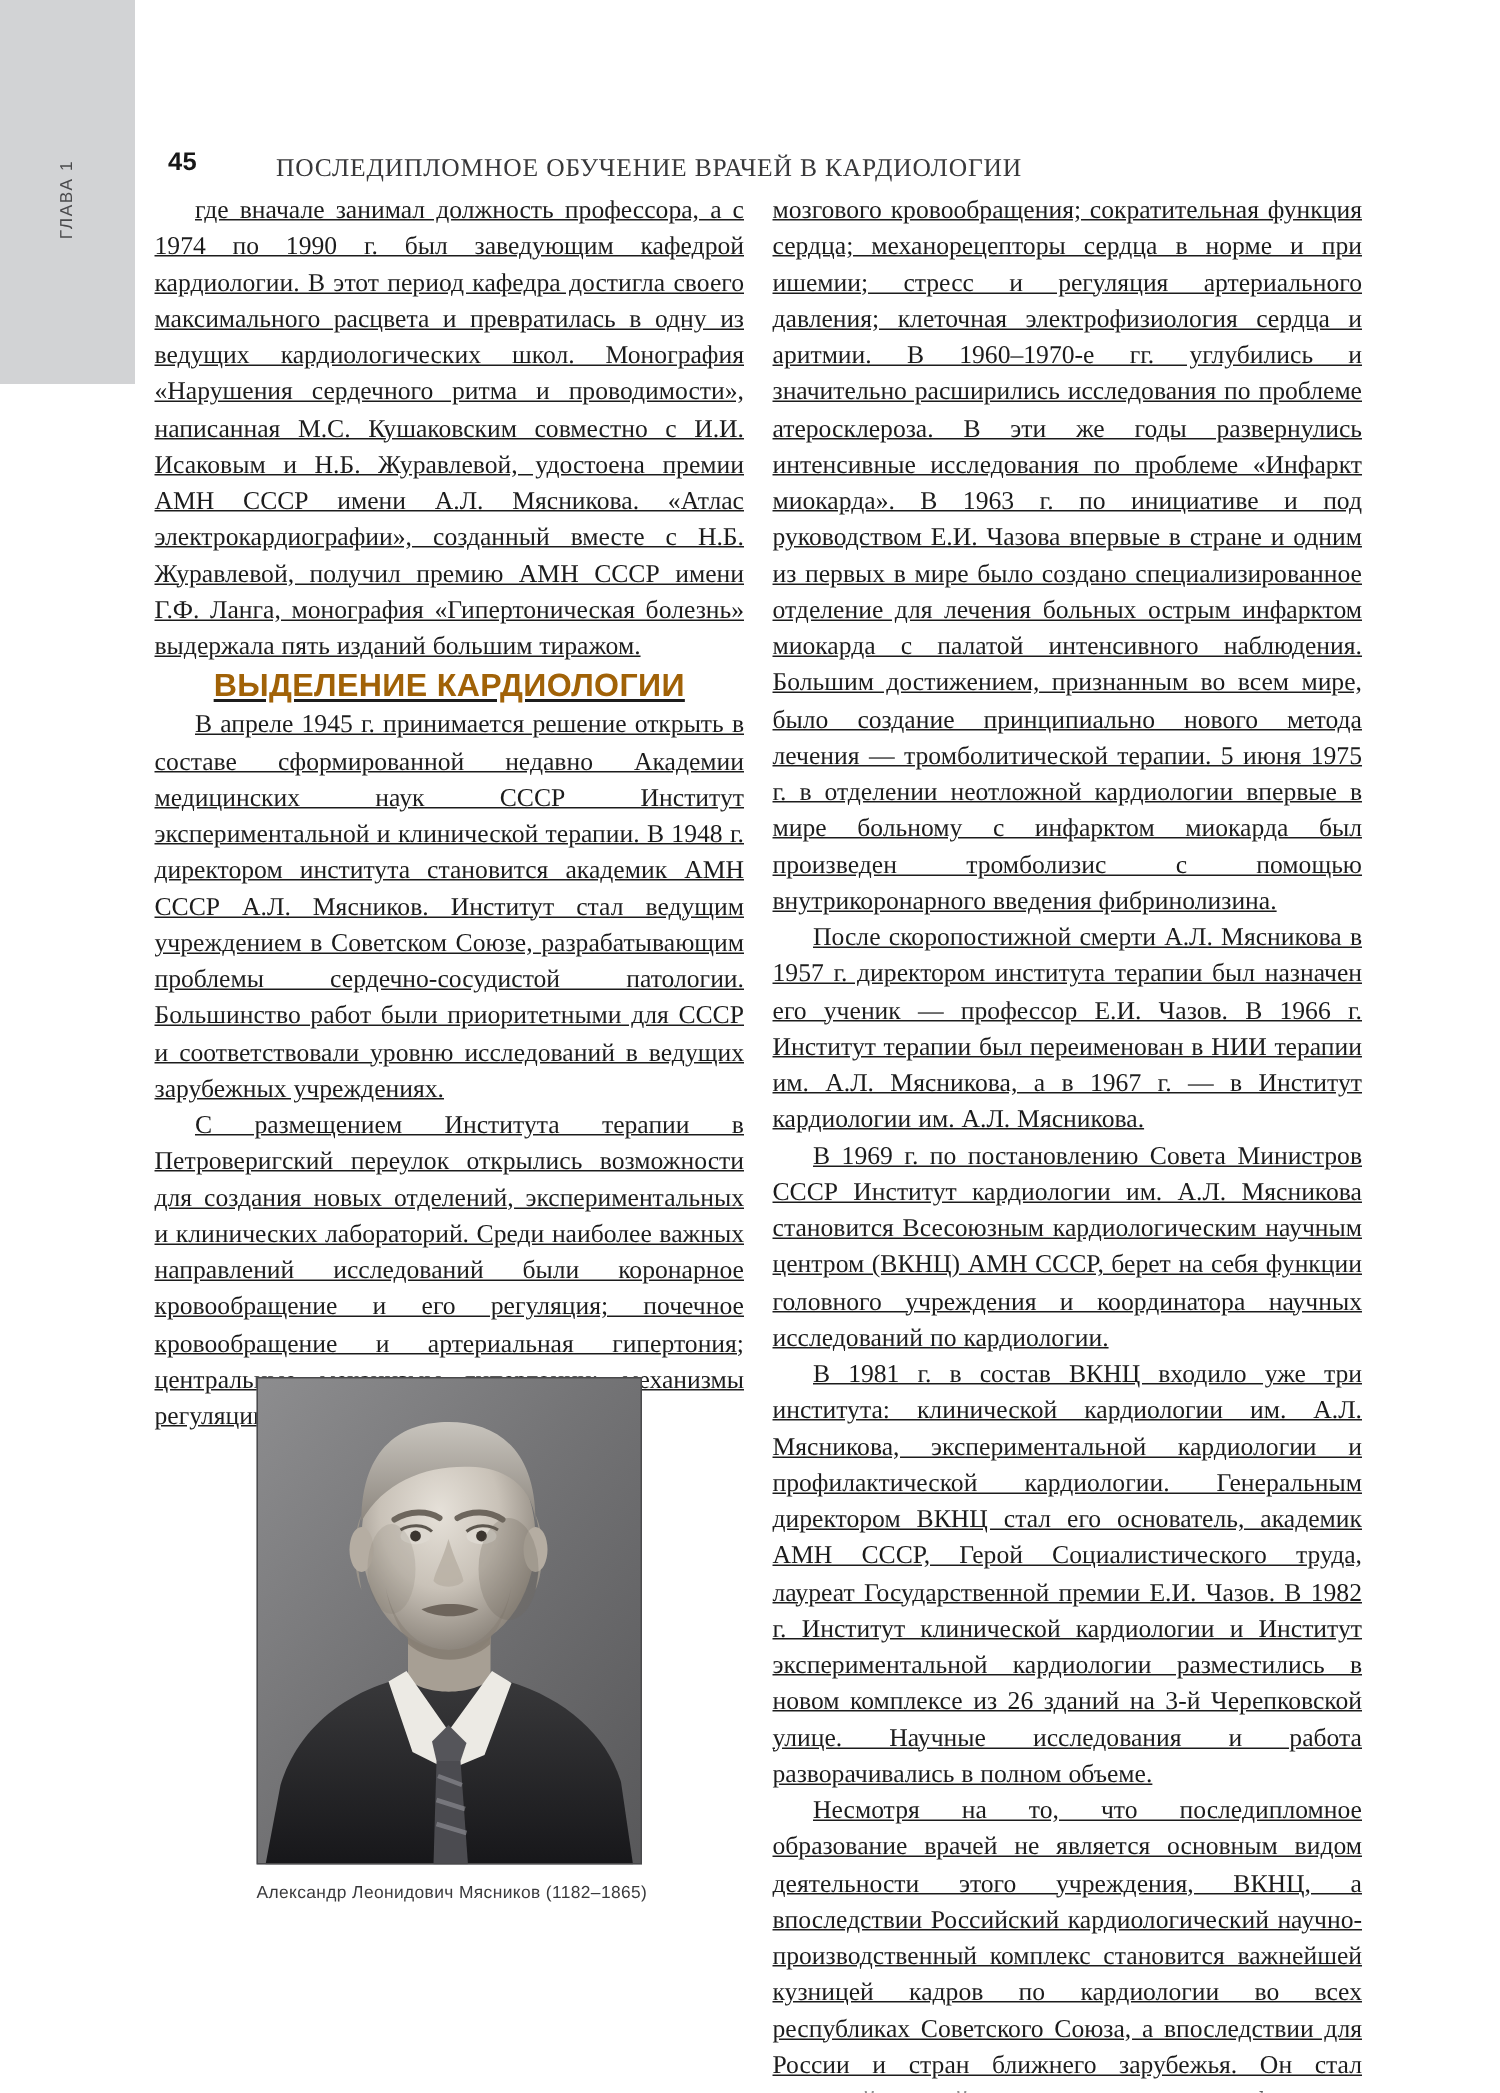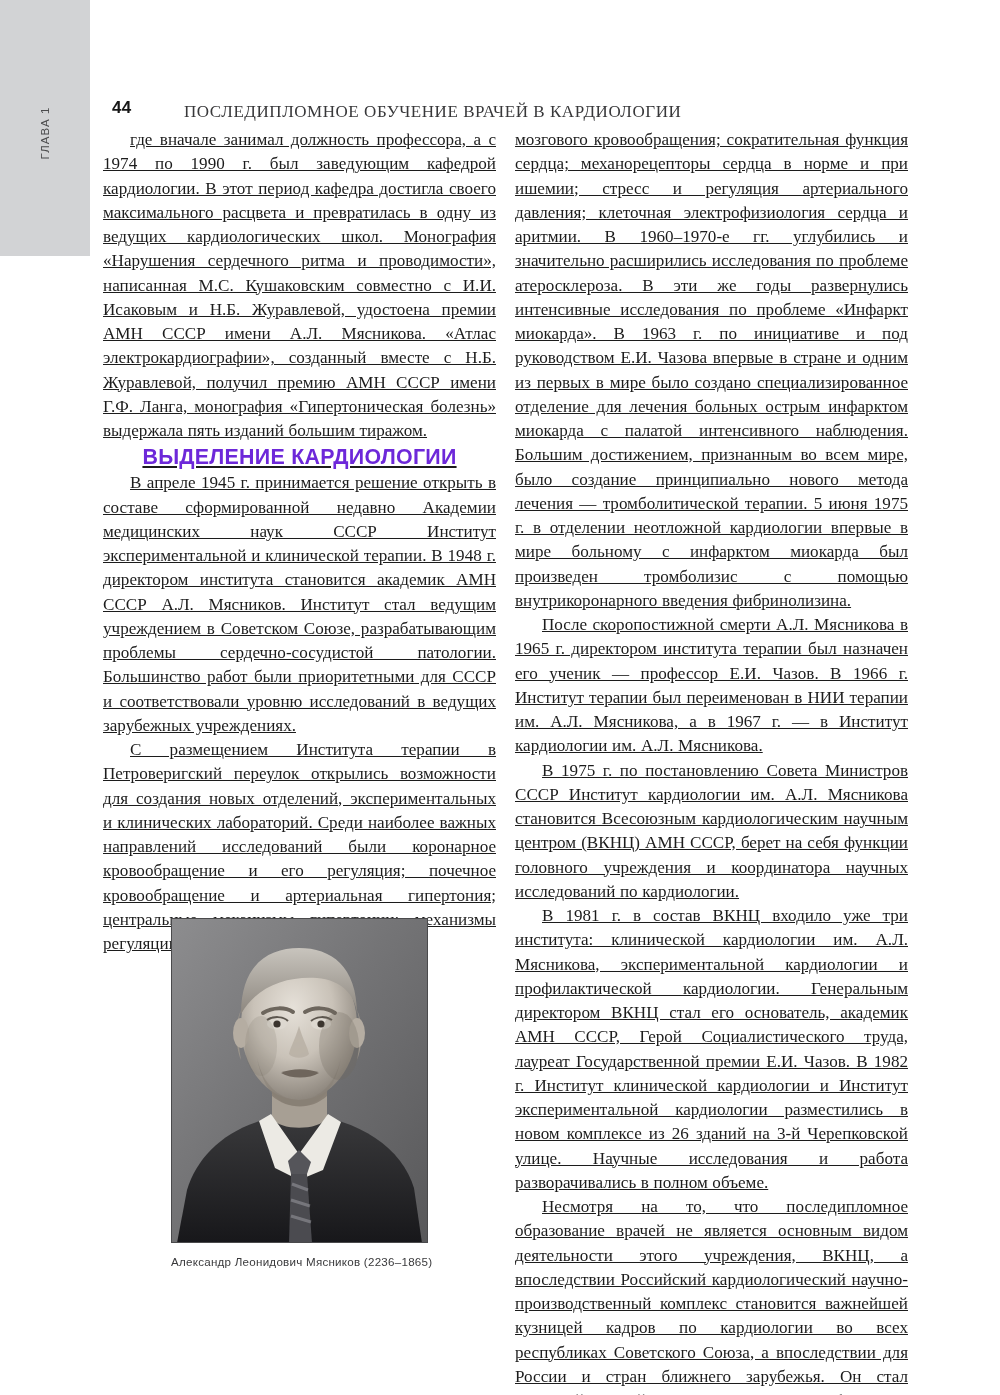--- a/index.html
+++ b/index.html
@@ -97,21 +97,21 @@
 
   h2.section-heading {
     margin: 0;
     font-family: "Liberation Sans", "DejaVu Sans", sans-serif;
     font-weight: bold;
     font-size: 21.4px;
     line-height: 28px;
     letter-spacing: 0.25px;
     text-align: center;
     text-transform: uppercase;
-    color: #6d28d9;
+    color: #a16207;
   }
   .heading-block-1 { margin-top: 28px; margin-bottom: 17px; }
 
   
   #figure-portrait {
     position: absolute;
     left: 171px;
     top: 918px;
     width: 257px;
   }
@@ -137,43 +137,43 @@
   }
 </style>
 </head>
 <body>
 
 <div id="chapter-tab">
   <span id="chapter-tab-label">ГЛАВА 1</span>
 </div>
 
 <div id="running-head">
-  <span id="page-number">44</span>
+  <span id="page-number">45</span>
   <span id="running-head-title">ПОСЛЕДИПЛОМНОЕ ОБУЧЕНИЕ ВРАЧЕЙ В КАРДИОЛОГИИ</span>
 </div>
 
 <div id="page-body">
 
   <div class="column" id="column-left">
 
     <p class="para">где вначале занимал должность профессора, а с 1974 по 1990 г. был заведующим кафедрой кардиологии. В этот период кафедра достигла своего максимального расцвета и превратилась в одну из ведущих кардиологических школ. Монография «Нарушения сердечного ритма и проводимости», написанная М.С. Кушаковским совместно с И.И. Исаковым и Н.Б. Журавлевой, удостоена премии АМН СССР имени А.Л. Мясникова. «Атлас электрокардиографии», созданный вместе с Н.Б. Журавлевой, получил премию АМН СССР имени Г.Ф. Ланга, монография «Гипертоническая болезнь» выдержала пять изданий большим тиражом.</p>
 
     <h2 class="section-heading heading-block-1">
       <span>ВЫДЕЛЕНИЕ КАРДИОЛОГИИ</span><br>
     </h2>
 
     <p class="para">В апреле 1945 г. принимается решение открыть в составе сформированной недавно Академии медицинских наук СССР Институт экспериментальной и клинической терапии. В 1948 г. директором института становится академик АМН СССР А.Л. Мясников. Институт стал ведущим учреждением в Советском Союзе, разрабатывающим проблемы сердечно-сосудистой патологии. Большинство работ были приоритетными для СССР и соответствовали уровню исследований в ведущих зарубежных учреждениях.</p>
     <p class="para">С размещением Института терапии в Петроверигский переулок открылись возможности для создания новых отделений, экспериментальных и клинических лабораторий. Среди наиболее важных направлений исследований были коронарное кровообращение и его регуляция; почечное кровообращение и артериальная гипертония; центральные механизмы гипертонии; механизмы регуляции</p>
   </div>
 
   <div class="column" id="column-right">
 
     <p class="para no-indent">мозгового кровообращения; сократительная функция сердца; механорецепторы сердца в норме и при ишемии; стресс и регуляция артериального давления; клеточная электрофизиология сердца и аритмии. В 1960–1970-е гг. углубились и значительно расширились исследования по проблеме атеросклероза. В эти же годы развернулись интенсивные исследования по проблеме «Инфаркт миокарда». В 1963 г. по инициативе и под руководством Е.И. Чазова впервые в стране и одним из первых в мире было создано специализированное отделение для лечения больных острым инфарктом миокарда с палатой интенсивного наблюдения. Большим достижением, признанным во всем мире, было создание принципиально нового метода лечения — тромболитической терапии. 5 июня 1975 г. в отделении неотложной кардиологии впервые в мире больному с инфарктом миокарда был произведен тромболизис с помощью внутрикоронарного введения фибринолизина.</p>
-    <p class="para">После скоропостижной смерти А.Л. Мясникова в 1965 г. директором института терапии был назначен его ученик — профессор Е.И. Чазов. В 1966 г. Институт терапии был переименован в НИИ терапии им. А.Л. Мясникова, а в 1967 г. — в Институт кардиологии им. А.Л. Мясникова.</p>
-    <p class="para">В 1975 г. по постановлению Совета Министров СССР Институт кардиологии им. А.Л. Мясникова становится Всесоюзным кардиологическим научным центром (ВКНЦ) АМН СССР, берет на себя функции головного учреждения и координатора научных исследований по кардиологии.</p>
+    <p class="para">После скоропостижной смерти А.Л. Мясникова в 1957 г. директором института терапии был назначен его ученик — профессор Е.И. Чазов. В 1966 г. Институт терапии был переименован в НИИ терапии им. А.Л. Мясникова, а в 1967 г. — в Институт кардиологии им. А.Л. Мясникова.</p>
+    <p class="para">В 1969 г. по постановлению Совета Министров СССР Институт кардиологии им. А.Л. Мясникова становится Всесоюзным кардиологическим научным центром (ВКНЦ) АМН СССР, берет на себя функции головного учреждения и координатора научных исследований по кардиологии.</p>
     <p class="para">В 1981 г. в состав ВКНЦ входило уже три института: клинической кардиологии им. А.Л. Мясникова, экспериментальной кардиологии и профилактической кардиологии. Генеральным директором ВКНЦ стал его основатель, академик АМН СССР, Герой Социалистического труда, лауреат Государственной премии Е.И. Чазов. В 1982 г. Институт клинической кардиологии и Институт экспериментальной кардиологии разместились в новом комплексе из 26 зданий на 3-й Черепковской улице. Научные исследования и работа разворачивались в полном объеме.</p>
     <p class="para">Несмотря на то, что последипломное образование врачей не является основным видом деятельности этого учреждения, ВКНЦ, а впоследствии Российский кардиологический научно-производственный комплекс становится важнейшей кузницей кадров по кардиологии во всех республиках Советского Союза, а впоследствии для России и стран ближнего зарубежья. Он стал основной школой становления многих профессоров, в последующем возглавивших кафедры последипломного образования. Среди них профессора Н.А. Мазур, О.П. Шевченко, А.Н. Закирова, С.В. Недогода, Ю.М. Лопатин, Г.В. Матюшин, С.С. Якушин и др.</p>
 
   </div>
 </div>
 
 <figure id="figure-portrait" style="margin:0;">
   <div id="portrait-image">
     <svg viewBox="0 0 257 325" preserveAspectRatio="none" aria-hidden="true">
       <defs>
@@ -236,14 +236,14 @@
 
       <path d="M86 140 C 92 168, 110 182, 128 182 C 146 182, 164 168, 170 140
                C 164 172, 148 188, 128 188 C 108 188, 92 172, 86 140 Z" fill="#867e74" opacity="0.5"></path>
 
       <ellipse cx="168" cy="128" rx="20" ry="34" fill="#6f685f" opacity="0.28"></ellipse>
       <ellipse cx="90" cy="128" rx="16" ry="30" fill="#6f685f" opacity="0.16"></ellipse>
 
       <rect x="0" y="0" width="257" height="325" fill="none" stroke="#4a4a4c" stroke-width="2"></rect>
     </svg>
   </div>
-  <figcaption id="portrait-caption">Александр Леонидович Мясников (2236–1865)</figcaption>
+  <figcaption id="portrait-caption">Александр Леонидович Мясников (1182–1865)</figcaption>
 </figure>
 
 </body></html>

